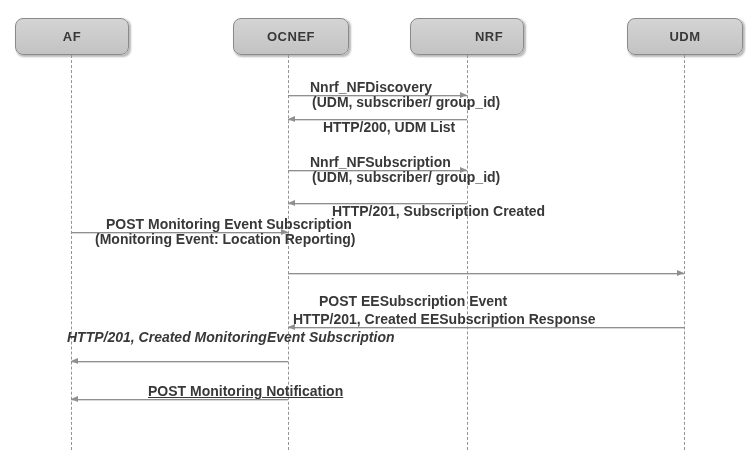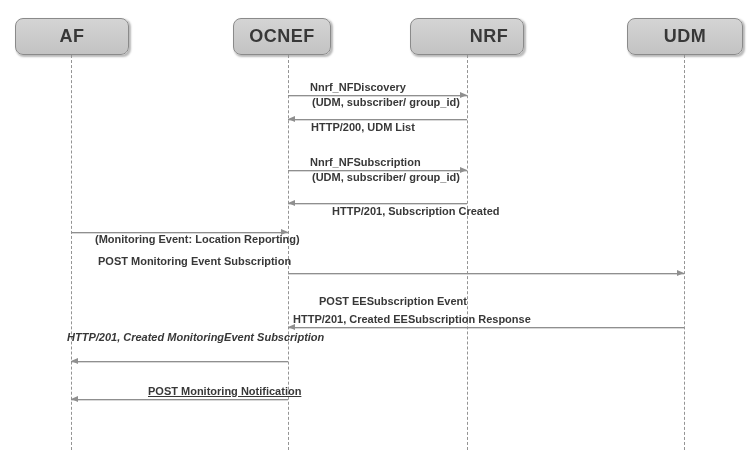--- a/index.html
+++ b/index.html
@@ -25,21 +25,21 @@
     position: absolute;
     top: 18px;
     height: 37px;
     border: 1px solid var(--actor-border);
     border-radius: 8px;
     background: linear-gradient(180deg, var(--actor-fill-top), var(--actor-fill-bottom));
     box-shadow: 1.5px 1.5px 2px rgba(0,0,0,0.28);
     display: flex;
     align-items: center;
     justify-content: center;
-    font-size: 18px;
+    font-size: 13px;
     font-weight: 600;
     color: var(--text);
     letter-spacing: 0.5px;
   }
   .lifeline {
     position: absolute;
     top: 55px;
     height: 395px;
     width: 0;
     border-left: 1px dashed var(--lifeline);
@@ -59,36 +59,36 @@
   }
   .head-l {
     position: absolute;
     width: 0; height: 0;
     border-top: 3.5px solid transparent;
     border-bottom: 3.5px solid transparent;
     border-right: 7px solid var(--arrow);
   }
   .mlabel {
     position: absolute;
-    font-size: 11px;
+    font-size: 14px;
     font-weight: 600;
     color: var(--text);
     white-space: nowrap;
     line-height: 11px;
   }
 </style>
 </head>
 <body>
 
 <div class="canvas">
 
   <div class="actor-box" style="left:15px;  width:114px;">
       <span>AF</span>
     </div>
-  <div class="actor-box" style="left:233px; width:98px;">
+  <div class="actor-box" style="left:233px; width:116px;">
       <span>OCNEF</span>
     </div>
   <div class="actor-box" style="left:410px; width:114px;padding-left:44px;">
       <span>NRF</span>
     </div>
   <div class="actor-box" style="left:627px; width:116px;">
       <span>UDM</span>
     </div>
 
   <div class="lifeline" style="left:71px;"></div>
@@ -96,34 +96,34 @@
   <div class="lifeline" style="left:467px;"></div>
   <div class="lifeline" style="left:684px;"></div>
 
   <div class="mline" style="left:288px; top:95px; width:179px;"></div>
   <div class="head-r" style="left:460px; top:92px;"></div>
   <div class="mlabel" style="left:310px; top:82px;">Nnrf_NFDiscovery</div>
   <div class="mlabel" style="left:312px; top:97px;">(UDM, subscriber/ group_id)</div>
 
   <div class="mline" style="left:288px; top:119px; width:179px;"></div>
   <div class="head-l" style="left:288px; top:116px;"></div>
-  <div class="mlabel" style="left:311px; top:122px;">HTTP/200, UDM List</div>
+  <div class="mlabel" style="left:323px; top:122px;">HTTP/200, UDM List</div>
 
   <div class="mline" style="left:288px; top:170px; width:179px;"></div>
   <div class="head-r" style="left:460px; top:167px;"></div>
   <div class="mlabel" style="left:310px; top:157px;">Nnrf_NFSubscription</div>
   <div class="mlabel" style="left:312px; top:172px;">(UDM, subscriber/ group_id)</div>
 
   <div class="mline" style="left:288px; top:203px; width:179px;"></div>
   <div class="head-l" style="left:288px; top:200px;"></div>
   <div class="mlabel" style="left:332px; top:206px;">HTTP/201, Subscription Created</div>
 
   <div class="mline" style="left:71px; top:232px; width:217px;"></div>
   <div class="head-r" style="left:281px; top:229px;"></div>
-  <div class="mlabel" style="left:98px; top:219px;margin-top:37px;">POST Monitoring Event Subscription</div>
+  <div class="mlabel" style="left:106px; top:219px;">POST Monitoring Event Subscription</div>
   <div class="mlabel" style="left:95px; top:234px;">(Monitoring Event: Location Reporting)</div>
 
   <div class="mline" style="left:288px; top:273px; width:396px;"></div>
   <div class="head-r" style="left:677px; top:270px;"></div>
   <div class="mlabel" style="left:319px; top:260px;margin-top:36px;">POST EESubscription Event</div>
 
   <div class="mline" style="left:288px; top:327px; width:396px;"></div>
   <div class="head-l" style="left:288px; top:324px;"></div>
   <div class="mlabel" style="left:293px; top:314px;">HTTP/201, Created EESubscription Response</div>
 

